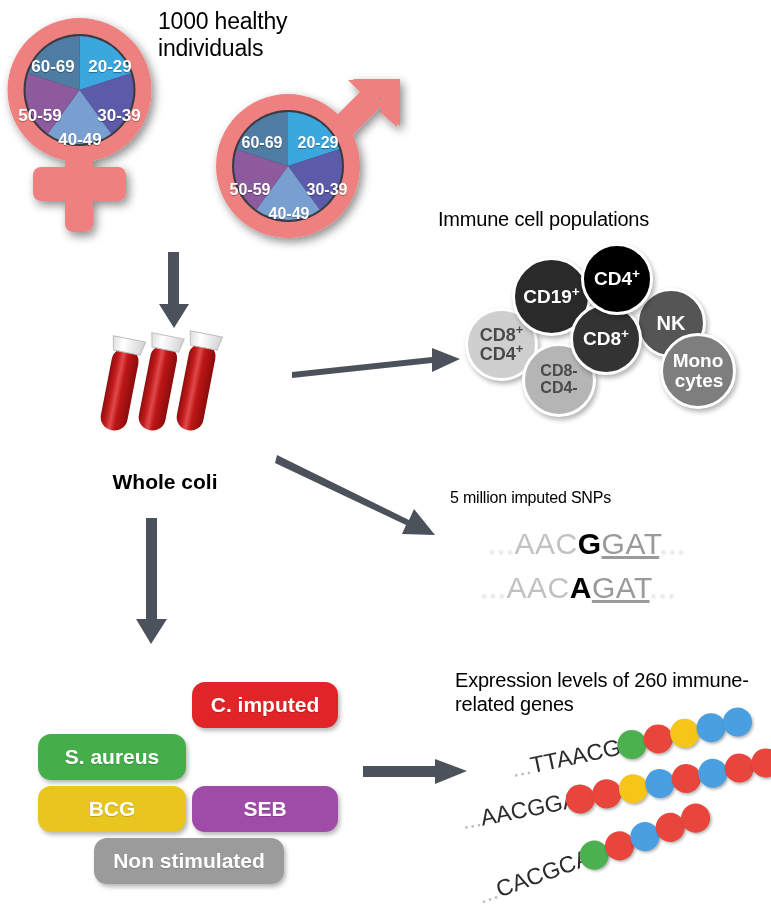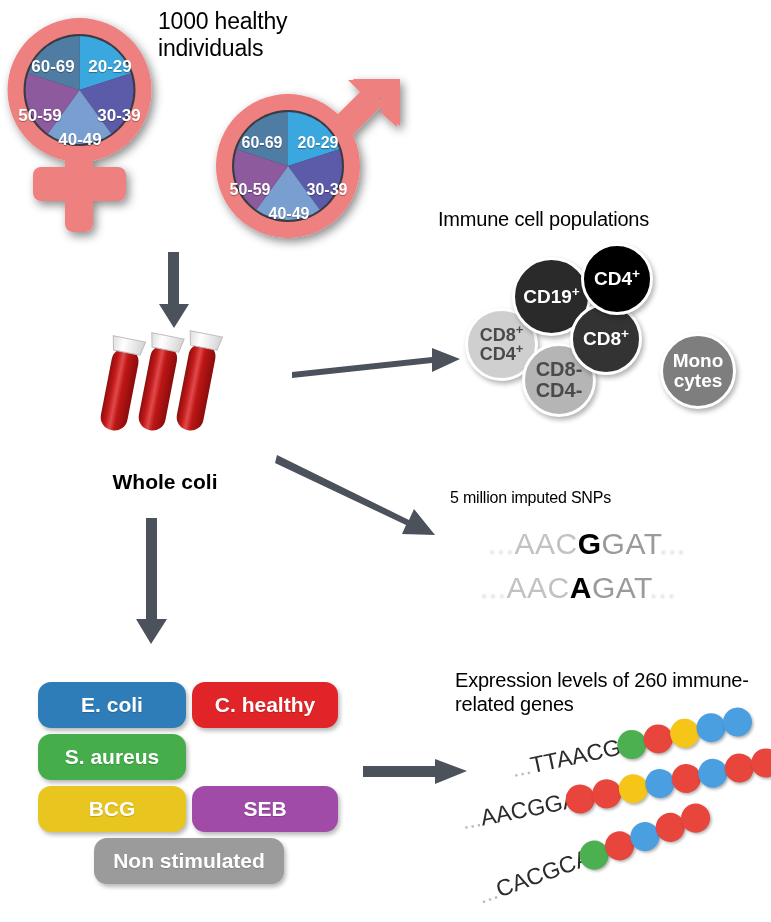--- a/index.html
+++ b/index.html
@@ -70,21 +70,21 @@
   #snp-block { left: 470px; top: 527px; width: 290px; height: 95px; }
   .snp-row {
     position: absolute;
     font-family: "Liberation Sans", sans-serif;
     font-size: 30px;
     letter-spacing: 0.5px;
     white-space: nowrap;
     color: #b4b4b4;
   }
   .snp-row .dim { color: #c2c2c2; filter: blur(0.6px); }
-  .snp-row .mid { color: #9a9a9a; }
+  .snp-row .mid { color: #9a9a9a; text-decoration: underline; }
   .snp-row .hi  { color: #000000; font-weight: bold; filter:none; }
   .snp-row .far { color: #d8d8d8; filter: blur(1.1px); }
 
   
   #stim-grid { left: 38px; top: 682px; width: 300px; height: 205px; }
   .stim-box {
     position: absolute;
     border-radius: 13px;
     display: flex;
     align-items: center;
@@ -248,52 +248,52 @@
     </div>
 
     <div class="cell" style="left:52px; top:22px; width:79px; height:79px; background:#2A2A2A; color:#FFFFFF; font-size:19px; z-index:3;">
       <span>CD19<sup>+</sup></span>
     </div>
 
     <div class="cell" style="left:121px; top:8px; width:72px; height:72px; background:#000000; color:#FFFFFF; font-size:19px; z-index:5;">
       <span>CD4<sup>+</sup></span>
     </div>
 
+    <div class="cell" style="left:176px; top:53px; width:70px; height:70px; background:#555555; color:#FFFFFF; font-size:20px; z-index:2;">
+      <span>NK</span>
+    </div>
 
     <div class="cell" style="left:110px; top:68px; width:72px; height:72px; background:#333333; color:#FFFFFF; font-size:19px; z-index:4;">
       <span>CD8<sup>+</sup></span>
     </div>
 
-    <div class="cell" style="left:62px; top:108px; width:74px; height:74px; background:#B5B5B5; color:#4A4A4A; font-size:20px; z-index:3;">
+    <div class="cell" style="left:62px; top:108px; width:74px; height:74px; background:#B5B5B5; color:#4A4A4A; font-size:16px; z-index:3;">
       <span>CD8-<br>CD4-</span>
     </div>
 
 
-    <div class="cell" style="left:200px; top:98px; width:76px; height:76px; background:#7E7E7E; color:#FFFFFF; font-size:19px; z-index:4;">
+    <div class="cell" style="left:200px; top:98px; width:76px; height:76px; background:#7E7E7E; color:#FFFFFF; font-size:19px; z-index:4;text-align:right;">
       <span>Mono<br>cytes</span>
     </div>
   </div>
 
   <div class="abs heading" id="title-snps">5 million imputed SNPs</div>
 
   <div class="abs" id="snp-block">
     <div class="snp-row" style="left:18px; top:0px;">
       <span class="far">...</span><span class="dim">AAC</span><span class="hi">G</span><span class="mid">GAT</span><span class="far">...</span>
     </div>
     <div class="snp-row" style="left:10px; top:44px;">
       <span class="far">...</span><span class="dim">AAC</span><span class="hi">A</span><span class="mid">GAT</span><span class="far">...</span>
     </div>
   </div>
 
   <div class="abs" id="stim-grid">
-    <div class="stim-box" style="left:0px; top:0px; width:148px; height:46px; background:#2E7CB8;">
-      <span>E. coli</span>
-    </div>
     <div class="stim-box" style="left:154px; top:0px; width:146px; height:46px; background:#E02427;">
-      <span>C. healthy</span>
+      <span>C. imputed</span>
     </div>
     <div class="stim-box" style="left:0px; top:52px; width:148px; height:46px; background:#45AE4B;">
       <span>S. aureus</span>
     </div>
     <div class="stim-box" style="left:0px; top:104px; width:148px; height:46px; background:#E8C61F;">
       <span>BCG</span>
     </div>
     <div class="stim-box" style="left:154px; top:104px; width:146px; height:46px; background:#A04BA8;">
       <span>SEB</span>
     </div>

